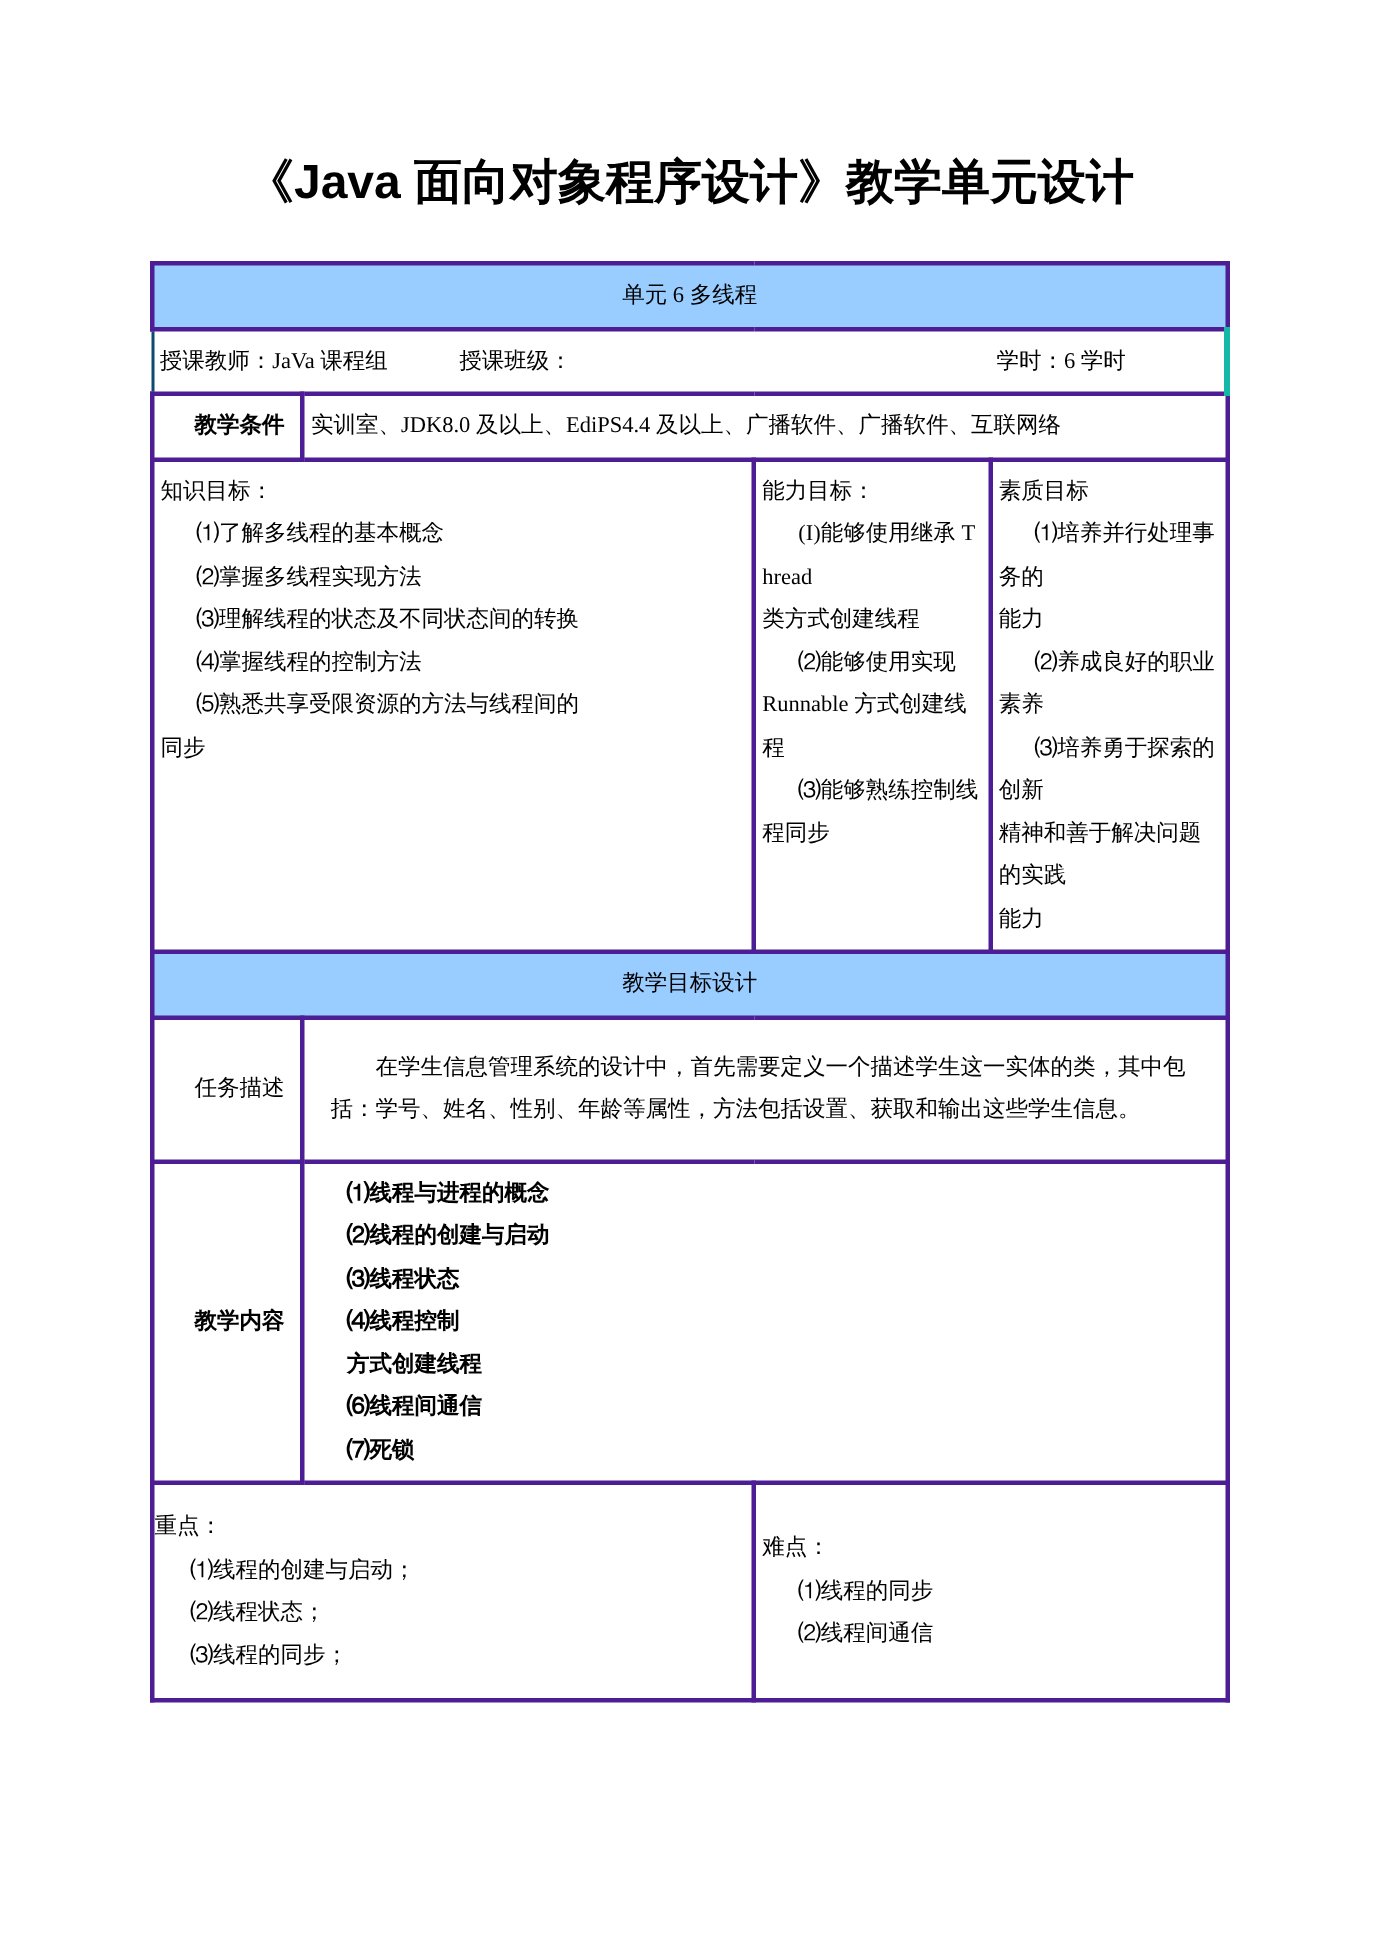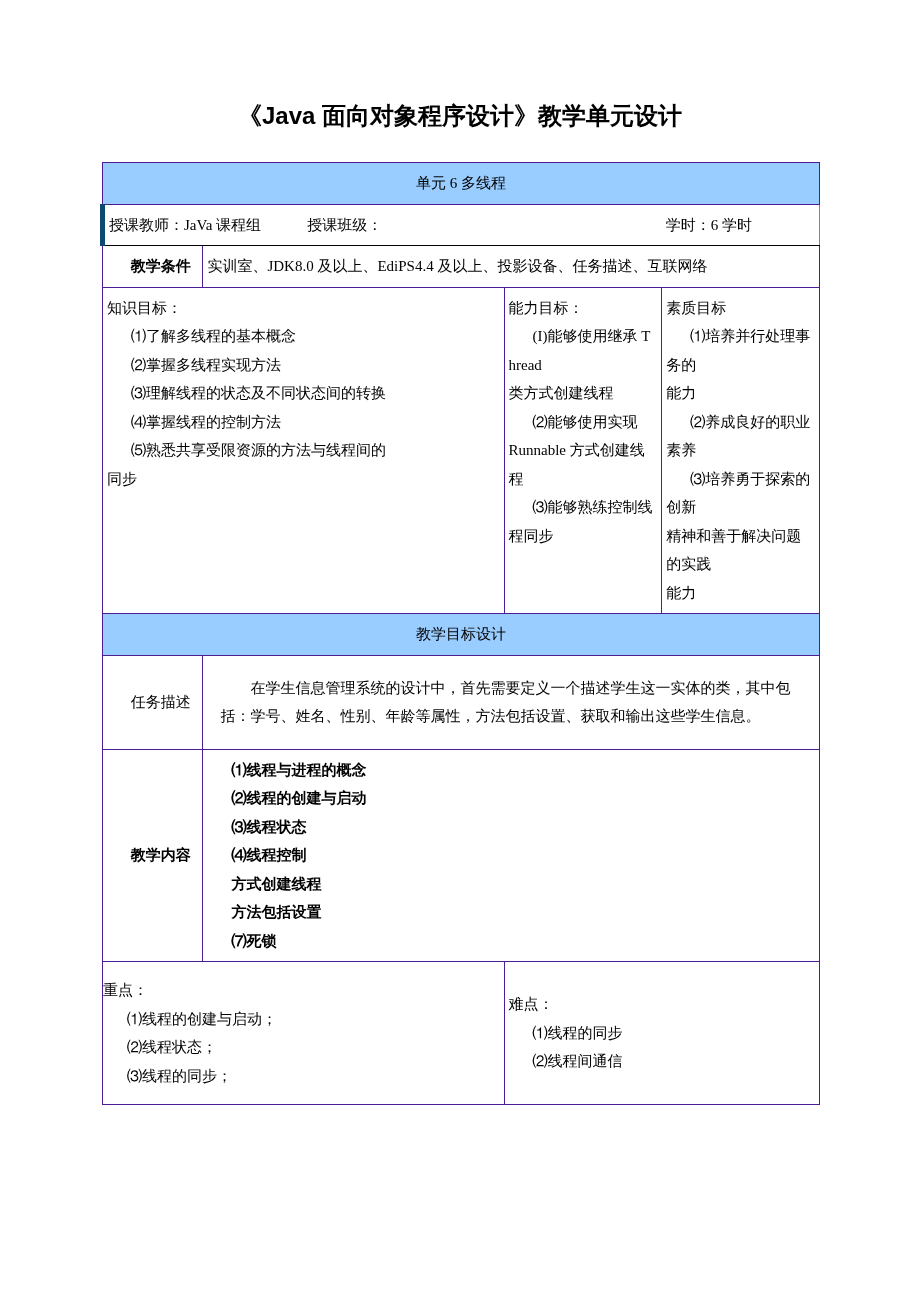--- a/index.html
+++ b/index.html
@@ -11,30 +11,30 @@
     color: #000;
     width: 920px;
   }
   .page {
     padding: 100px 100px 60px 100px;
   }
   h1 {
     text-align: center;
     font-family: "SimHei", "黑体", sans-serif;
     font-weight: bold;
-    font-size: 24px;
+    font-size: 32px;
     margin: 0 0 30px 0;
   }
   table {
     border-collapse: collapse;
     width: 100%;
     table-layout: fixed;
   }
   td {
-    border: 1px solid #4c1d95;
+    border: 3px solid #4c1d95;
     padding: 6px 4px;
     vertical-align: top;
     line-height: 1.9;
     word-break: break-all;
   }
   .hdr {
     background: #99ccff;
     text-align: center;
     font-family: "SimSun", serif;
   }
@@ -47,22 +47,22 @@
   .inforow {
     border-left: 1px solid #000;
     border-right: 1px solid #000;
   }
   .inforow td {
     border-top: 1px solid #000;
     border-bottom: 1px solid #000;
     border-left: none;
     border-right: none;
   }
-  .inforow td:first-child { border-left: 5px solid #0c4a6e; }
-  .inforow td:last-child { border-right: 1px solid #14b8a6; margin-left: 13px; }
+  .inforow td:first-child { border-left: 2px solid #0c4a6e; }
+  .inforow td:last-child { border-right: 4px solid #14b8a6; margin-left: 13px; }
   .scroll-cell {
     height: 185px;
     overflow: hidden;
     padding: 0;
     font-weight: bold;
   }
   .scroll-inner {
     padding: 6px 4px;
     line-height: 1.9;
   }
@@ -95,21 +95,21 @@
       <td colspan="2">
         <span>授课班级：</span><span></span>
       </td>
       <td>
         <span>学时：</span><span>6 学时</span>
       </td>
     </tr>
 
     <tr>
       <td class="lbl">教学条件</td>
-      <td colspan="4" style="vertical-align:middle;">实训室、JDK8.0 及以上、EdiPS4.4 及以上、投影设备、任务描述、互联网络</td>
+      <td colspan="4" style="vertical-align:middle;">实训室、JDK8.0 及以上、EdiPS4.4 及以上、广播软件、广播软件、互联网络</td>
     </tr>
 
 
     <tr>
       <td colspan="3" style="height:240px;">
         <span>知识目标：</span><br>
         <span class="indent">⑴了解多线程的基本概念</span>
         <span class="indent">⑵掌握多线程实现方法</span>
         <span class="indent">⑶理解线程的状态及不同状态间的转换</span>
         <span class="indent">⑷掌握线程的控制方法</span>
@@ -146,21 +146,21 @@
 
     <tr>
       <td class="lbl">教学内容</td>
       <td colspan="4" class="scroll-cell">
         <div class="scroll-inner">
           <span class="indent">⑴线程与进程的概念</span>
           <span class="indent">⑵线程的创建与启动</span>
           <span class="indent">⑶线程状态</span>
           <span class="indent">⑷线程控制</span>
           <span class="indent">方式创建线程</span>
-          <span class="indent">方法包括设置</span>
+          <span class="indent">⑹线程间通信</span>
           <span class="indent">⑺死锁</span>
         </div>
       </td>
     </tr>
 
     <tr>
       <td colspan="3" style="padding:14px 0;">
         <span>重点：</span><br>
         <span class="indent">⑴线程的创建与启动；</span>
         <span class="indent">⑵线程状态；</span>

